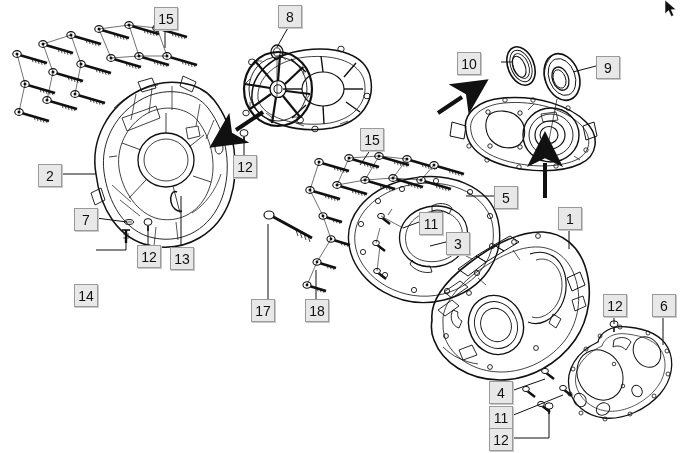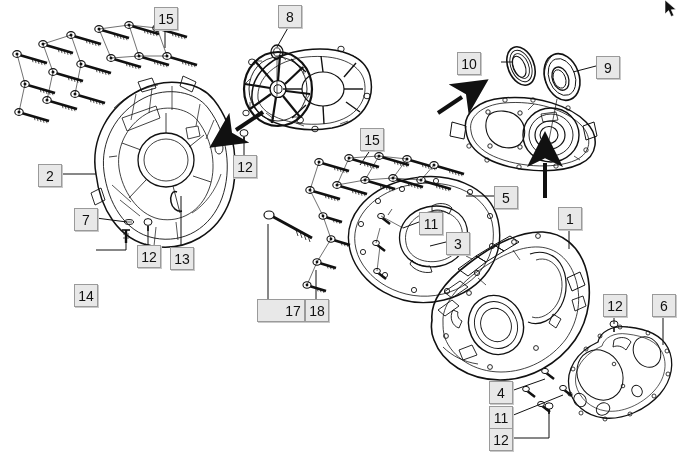--- a/index.html
+++ b/index.html
@@ -457,21 +457,21 @@
       <div class="callout" style="left: 233px; top: 155px;">12</div>
       <div class="callout" style="left: 360px; top: 128px;">15</div>
       <div class="callout" style="left: 494px; top: 186px;">5</div>
       <div class="callout" style="left: 558px; top: 207px;">1</div>
       <div class="callout" style="left: 74px; top: 208px;">7</div>
       <div class="callout" style="left: 419px; top: 212px;">11</div>
       <div class="callout" style="left: 446px; top: 232px;">3</div>
       <div class="callout" style="left: 74px; top: 240px; margin-top: 44px;">14</div>
       <div class="callout" style="left: 137px; top: 245px;">12</div>
       <div class="callout" style="left: 170px; top: 239px; margin-top: 8px;">13</div>
-      <div class="callout" style="left: 257px; top: 299px; padding-left: 24px;">17</div>
+      <div class="callout" style="left: 251px; top: 299px;">17</div>
       <div class="callout" style="left: 305px; top: 299px;">18</div>
       <div class="callout" style="left: 603px; top: 294px;">12</div>
       <div class="callout" style="left: 652px; top: 294px;">6</div>
       <div class="callout" style="left: 489px; top: 381px;">4</div>
       <div class="callout" style="left: 489px; top: 406px;">11</div>
       <div class="callout" style="left: 489px; top: 428px;">12</div>
     </div>
 
   <svg class="cursor-mark" width="16" height="18" style="left:664px; top:0px;" viewBox="0 0 16 18">
     <path d="M1,0 L1,14 L4.6,10.6 L7.2,16.5 L9.8,15.4 L7.3,9.8 L12,9.6 Z" fill="#111" stroke="#fff" stroke-width="0.6"></path>

